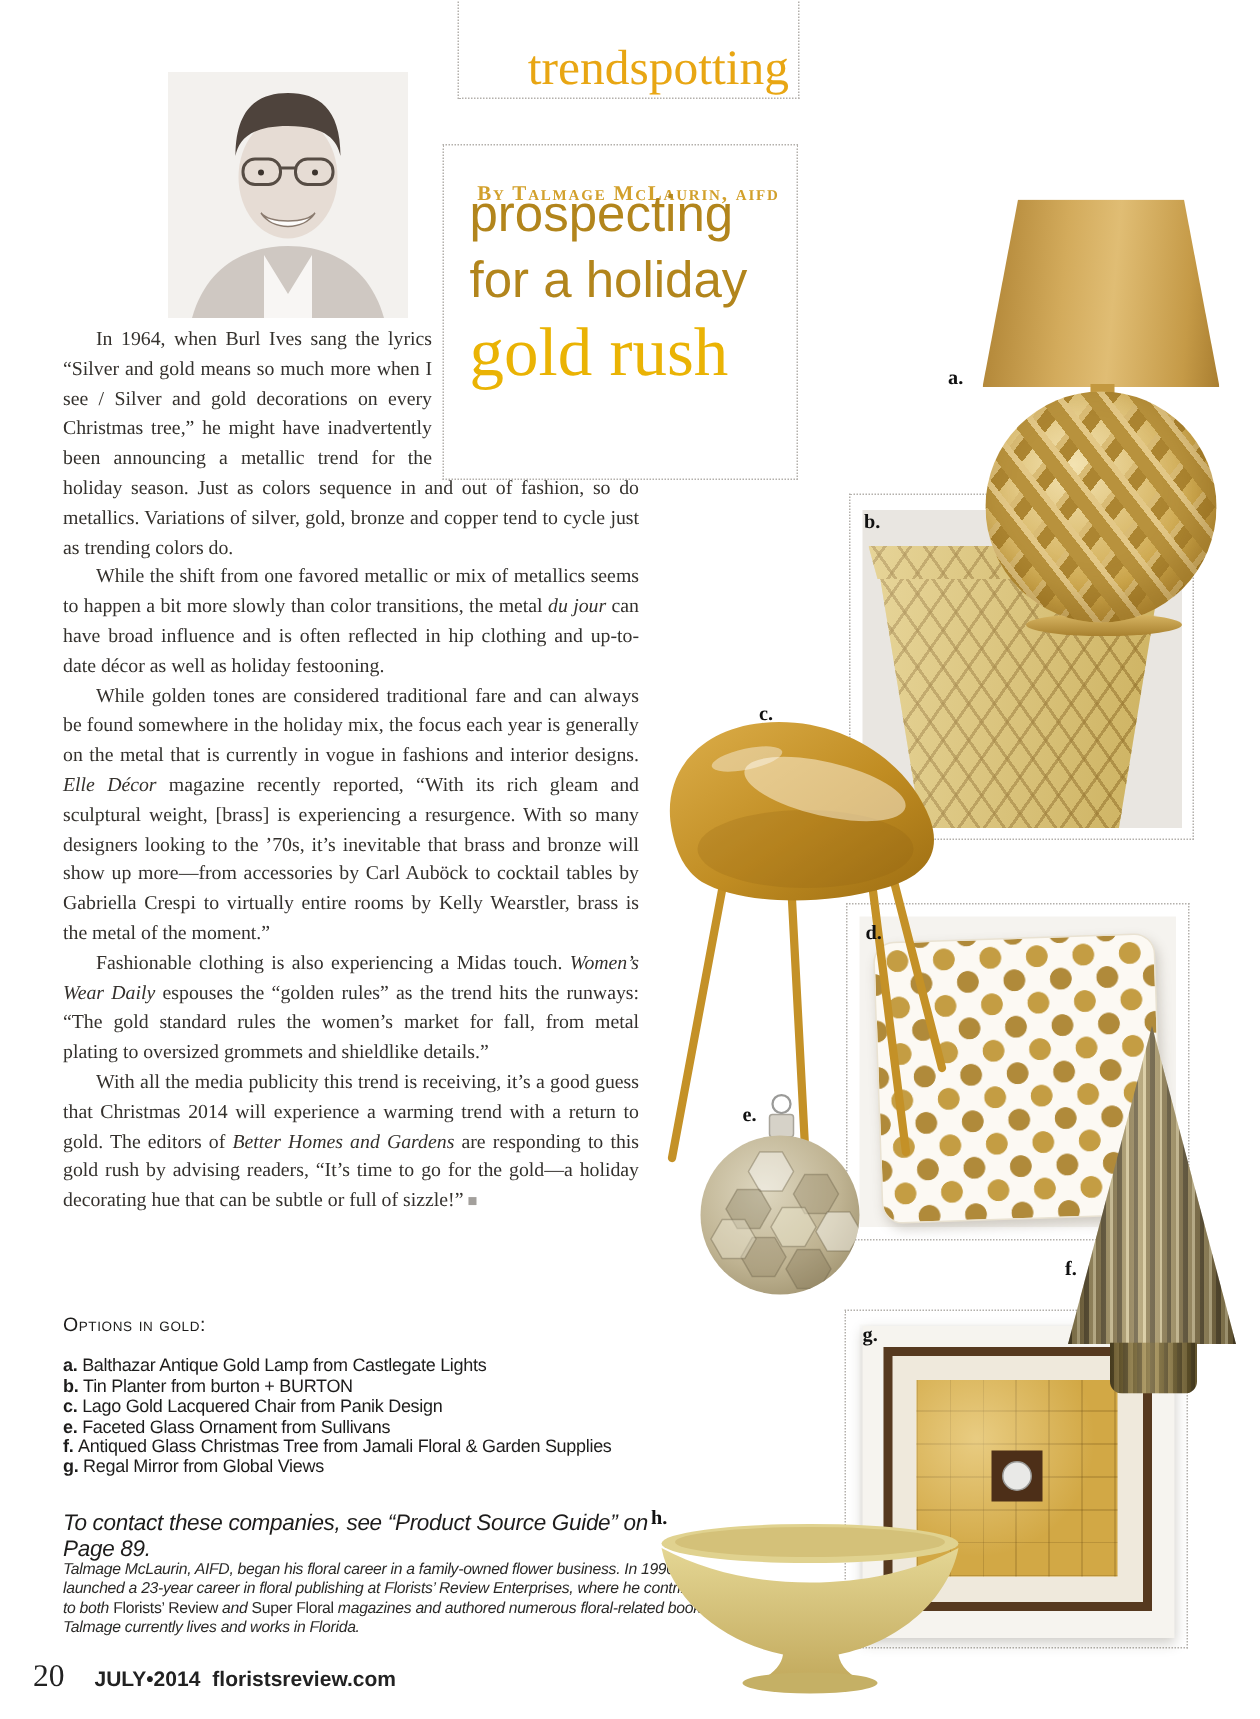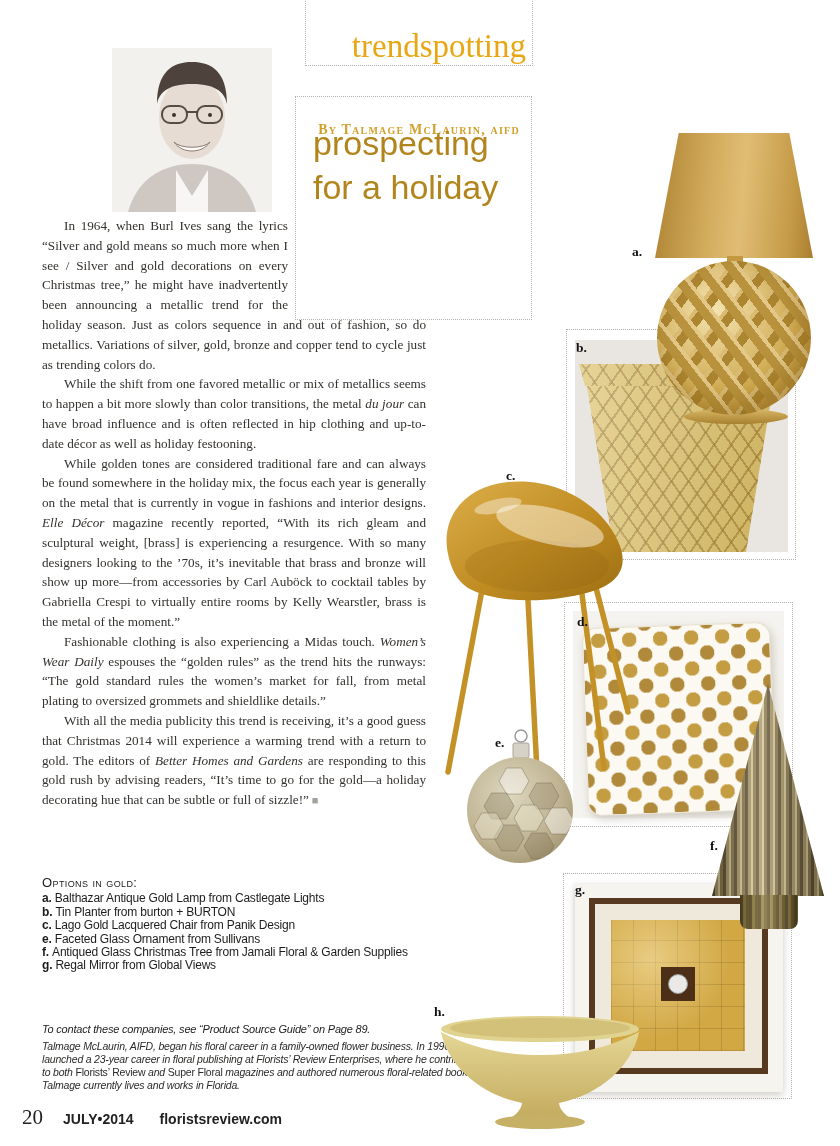--- a/index.html
+++ b/index.html
@@ -23,29 +23,29 @@
   .article{left:42px;top:216px;width:384px;font-size:13.2px;line-height:19.8px;
         text-align:justify;color:#34312d;}
   .article p{margin:0;text-indent:22px;}
   .wrap-spacer{float:right;width:138px;height:94px;}
   .article em{font-style:italic;}
   .endmark{color:#a3a09c;font-size:11px;font-style:normal;}
 
   
   .options{left:42px;top:876px;width:440px;font-family:"Liberation Sans",sans-serif;
         font-size:12px;line-height:13.4px;letter-spacing:-0.2px;color:#1d1c1b;}
-  .options-heading{font-variant:small-caps;font-size:13px;letter-spacing:0.4px;margin-bottom:3px;}
+  .options-heading{font-variant:small-caps;font-size:13px;letter-spacing:0.4px;margin-bottom:15px;}
   .opt-item b{font-weight:bold;}
   .contact-note{left:42px;top:1007px;width:420px;font-family:"Liberation Sans",sans-serif;
-        font-style:italic;font-size:11px;letter-spacing:-0.2px;color:#1d1c1b;margin-top:16px;}
+        font-style:italic;font-size:15px;letter-spacing:-0.2px;color:#1d1c1b;}
   .bio{left:42px;top:1040px;width:440px;font-family:"Liberation Sans",sans-serif;font-style:italic;
         font-size:10.5px;line-height:13px;letter-spacing:-0.2px;color:#2b2a28;}
   .bio .roman{font-style:normal;}
   .footer-num{left:22px;top:1105px;font-size:21px;color:#222;}
-  .footer-line{left:63px;top:1111px;display:flex;gap:26px;font-family:"Liberation Sans",sans-serif;
+  .footer-line{left:63px;top:1111px;display:flex;gap:8px;font-family:"Liberation Sans",sans-serif;
         font-weight:bold;font-size:14px;color:#222;}
 
   
   .pbox{border:1px dotted #b3b0ab;box-sizing:border-box;}
   .box-b{left:566px;top:329px;width:230px;height:231px;}
   .box-d{left:564px;top:602px;width:229px;height:225px;}
   .box-g{left:563px;top:873px;width:229px;height:226px;}
   .photo-b{position:absolute;left:8px;top:10px;right:7px;bottom:7px;background:#e9e6e1;}
   .photo-d{position:absolute;left:8px;top:8px;right:8px;bottom:8px;background:#f5f3ef;}
   .photo-g{position:absolute;left:9px;top:9px;right:9px;bottom:9px;background:#fbfbfa;}
@@ -145,20 +145,21 @@
   </div>
 
   <div class="abs section-box">
     <span class="section-title">trendspotting</span>
   </div>
   <div class="abs byline">By Talmage McLaurin, aifd</div>
 
   <div class="abs title-box">
     <div class="title-l1">prospecting</div>
     <div class="title-l2">for a holiday</div>
+    <div class="title-l3">gold rush</div>
   </div>
 
   <div class="abs article">
     <div class="wrap-spacer"></div>
   <p><span>In 1964, when Burl Ives sang the lyrics “Silver and gold means so much more when I see / Silver and gold decorations on every Christmas tree,” he might have inadvertently been announcing a metallic trend for the holiday season. Just as colors sequence in and out of fashion, so do metallics. Variations of silver, gold, bronze and copper tend to cycle just as trending colors do.</span></p>
       <p><span>While the shift from one favored metallic or mix of metallics seems to happen a bit more slowly than color transitions, the metal </span><em>du jour</em><span> can have broad influence and is often reflected in hip clothing and up-to-date décor as well as holiday festooning.</span></p>
       <p><span>While golden tones are considered traditional fare and can always be found somewhere in the holiday mix, the focus each year is generally on the metal that is currently in vogue in fashions and interior designs. </span><em>Elle Décor</em><span> magazine recently reported, “With its rich gleam and sculptural weight, [brass] is experiencing a resurgence. With so many designers looking to the ’70s, it’s inevitable that brass and bronze will show up more—from accessories by Carl Auböck to cocktail tables by Gabriella Crespi to virtually entire rooms by Kelly Wearstler, brass is the metal of the moment.”</span></p>
       <p><span>Fashionable clothing is also experiencing a Midas touch. </span><em>Women’s Wear Daily</em><span> espouses the “golden rules” as the trend hits the runways: “The gold standard rules the women’s market for fall, from metal plating to oversized grommets and shieldlike details.”</span></p>
       <p><span>With all the media publicity this trend is receiving, it’s a good guess that Christmas 2014 will experience a warming trend with a return to gold. The editors of </span><em>Better Homes and Gardens</em><span> are responding to this gold rush by advising readers, “It’s time to go for the gold—a holiday decorating hue that can be subtle or full of sizzle!”</span><span class="endmark"> ■</span></p>
     </div>

